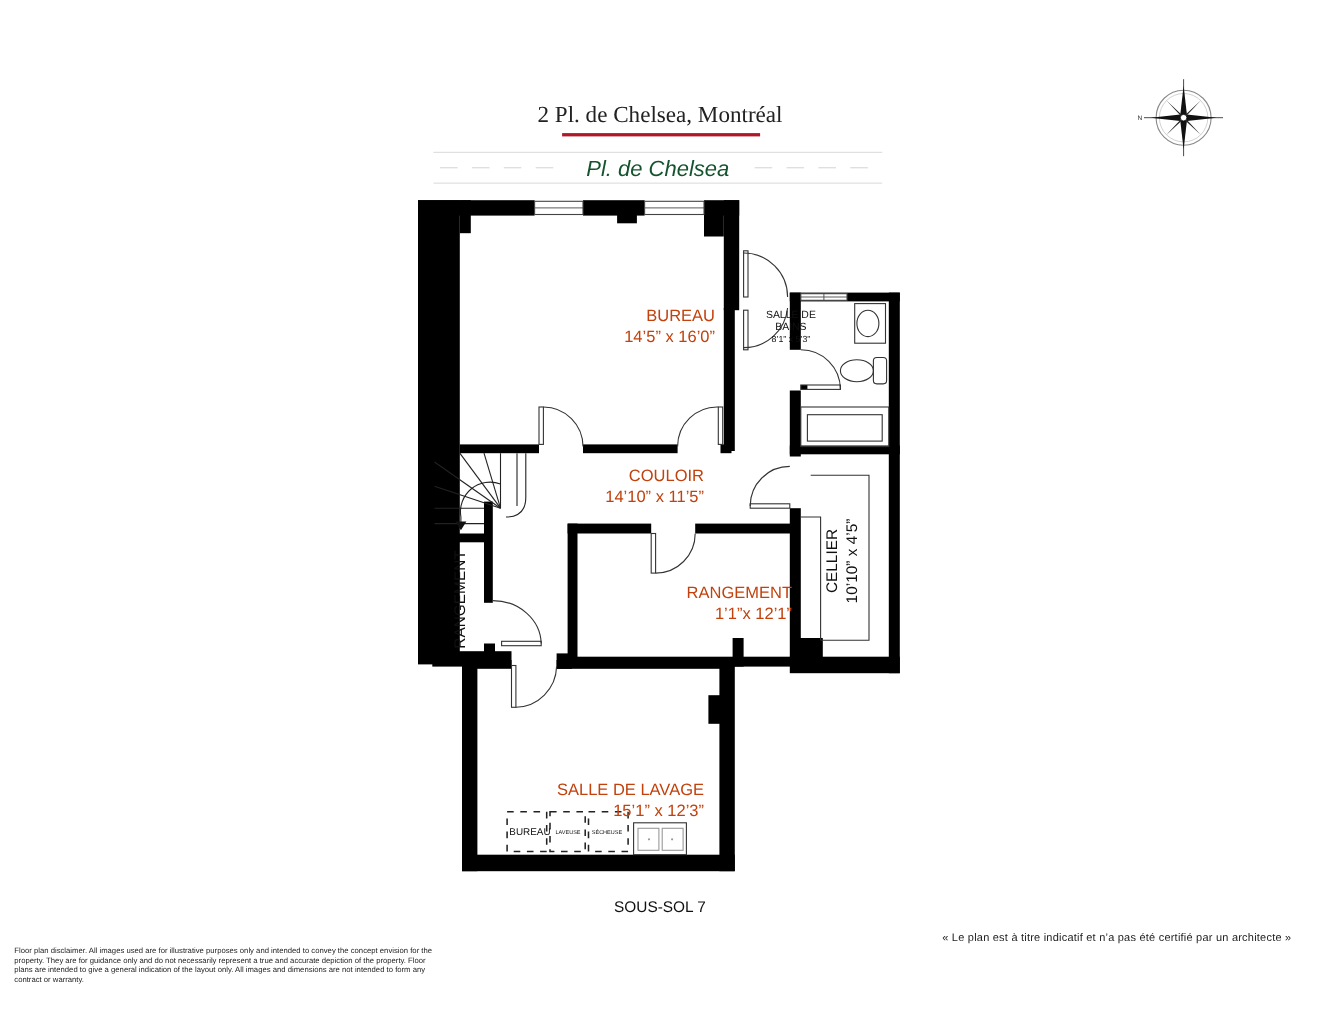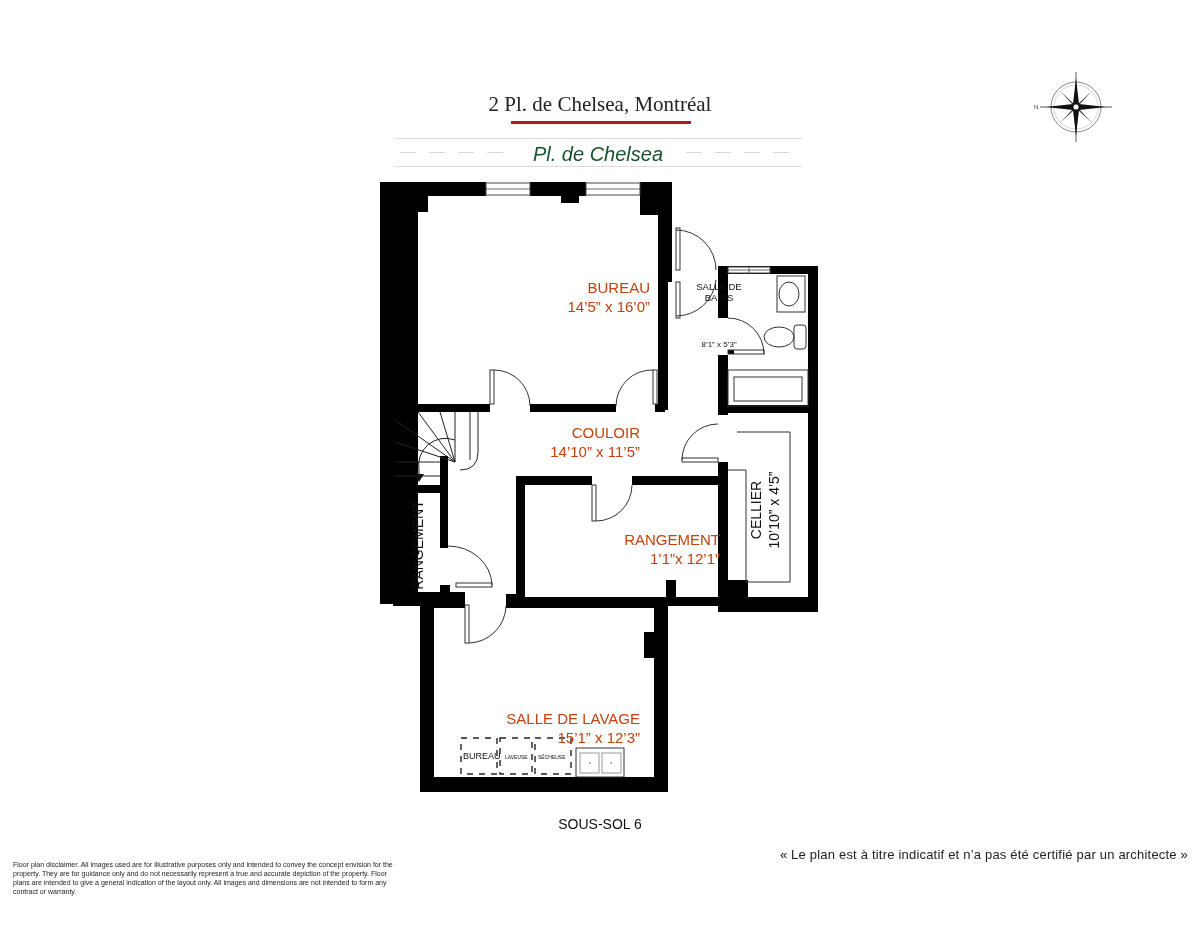--- a/index.html
+++ b/index.html
@@ -11,21 +11,21 @@
   .dash { position:absolute; top:13px; width:16px; height:1px; background:#d8d8d8; }
   .compass { position:absolute; left:1032px; top:70px; width:80px; height:76px; }
   svg.plan { position:absolute; left:0; top:0; }
   .lbl { position:absolute; text-align:right; font-size:15px; line-height:19px; color:#c2410c; }
   .lbl-sm { position:absolute; text-align:center; font-size:9.5px; line-height:11px; color:#111; }
   .vert { position:absolute; transform:rotate(-90deg); transform-origin:center; white-space:nowrap; text-align:center; font-size:14px; line-height:18px; }
   .appl { position:absolute; font-size:9px; color:#111; }
   .appl-tiny { position:absolute; font-size:5px; color:#111; letter-spacing:0; }
   .level { position:absolute; left:0; width:1200px; top:816px; text-align:center; font-size:14px; color:#111; }
   .disclaimer { position:absolute; left:13px; top:860px; width:380px; font-size:7px; line-height:9px; color:#222; }
-  .note { position:absolute; right:12px; top:847px; font-size:13px; color:#222; letter-spacing:0.2px; }
+  .note { position:absolute; right:26px; top:847px; font-size:10px; color:#222; letter-spacing:0.2px; }
 </style>
 </head>
 <body>
 
 <div class="title">2 Pl. de Chelsea, Montréal</div>
 <div class="title-underline"></div>
 <div class="street-band">
   <div class="dash" style="left:6px"></div>
   <div class="dash" style="left:35px"></div>
   <div class="dash" style="left:64px"></div>
@@ -190,21 +190,21 @@
 </svg>
 
 <div class="lbl" style="left:450px; top:278px; width:200px;">
   <div>BUREAU</div>
   <div>14’5” x 16’0”</div>
 </div>
 
 <div class="lbl-sm" style="left:695px; top:281px; width:48px;">
   <div>SALLE DE</div>
   <div>BAINS</div>
-  <div style="font-size:8px;margin-top:36px;">8’1” x 5’3”</div>
+  <div style="font-size:8px;">8’1” x 5’3”</div>
 </div>
 
 <div class="lbl" style="left:480px; top:423px; width:160px;">
   <div>COULOIR</div>
   <div>14’10” x 11’5”</div>
 </div>
 
 <div class="vert" style="left:358px; top:536px; width:120px; height:18px;">
   <span>RANGEMENT</span>
 </div>
@@ -221,16 +221,16 @@
 
 <div class="lbl" style="left:440px; top:669px; width:200px;margin-top:40px;">
   <div>SALLE DE LAVAGE</div>
   <div>15’1” x 12’3”</div>
 </div>
 
 <div class="appl" style="left:463px; top:751px;">BUREAU</div>
 <div class="appl-tiny" style="left:505px; top:754px;">LAVEUSE</div>
 <div class="appl-tiny" style="left:538px; top:754px;">SÉCHEUSE</div>
 
-<div class="level">SOUS-SOL 6</div>
+<div class="level">SOUS-SOL 7</div>
 
 <div class="disclaimer">Floor plan disclaimer. All images used are for illustrative purposes only and intended to convey the concept envision for the property. They are for guidance only and do not necessarily represent a true and accurate depiction of the property. Floor plans are intended to give a general indication of the layout only. All images and dimensions are not intended to form any contract or warranty.</div>
 <div class="note">« Le plan est à titre indicatif et n’a pas été certifié par un architecte »</div>
 
 </body></html>

